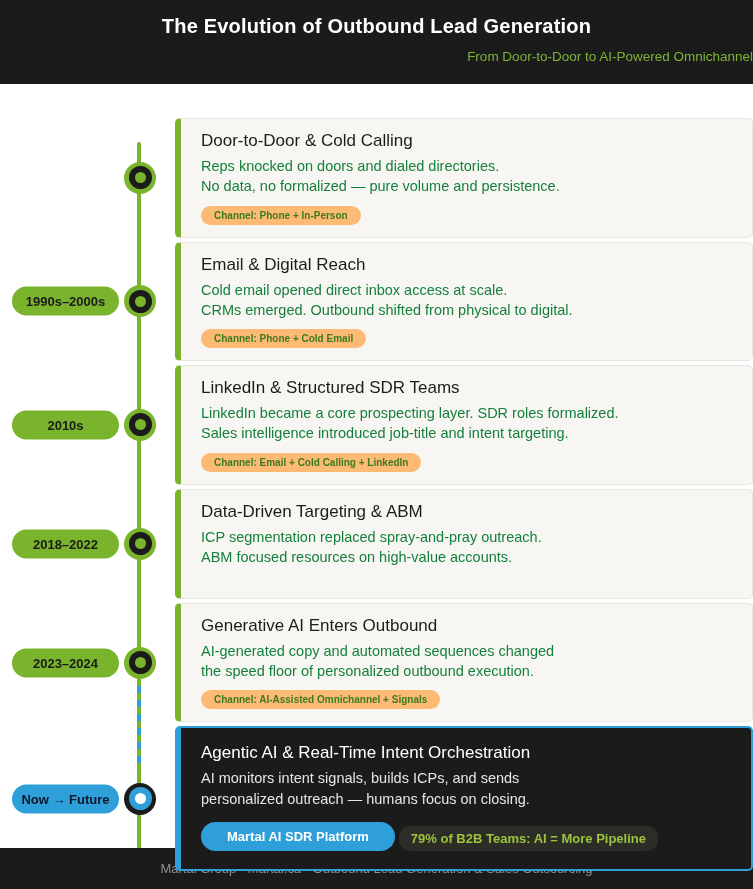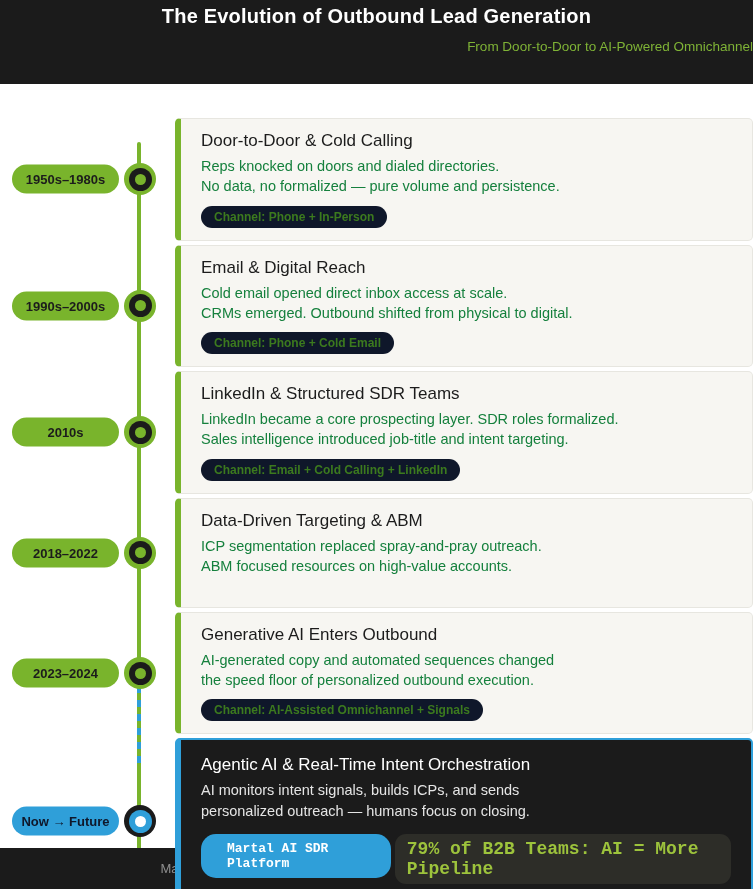--- a/index.html
+++ b/index.html
@@ -1,21 +1,21 @@
 <!DOCTYPE html>
 <html><head>
 <meta charset="utf-8">
 <style>
   * { margin:0; padding:0; box-sizing:border-box; }
   html,body { background:#ffffff; }
   body { font-family:"Liberation Sans", sans-serif; }
   .page { position:relative; width:753px; height:889px; overflow:hidden; background:#ffffff; }
 
   
-  .header { height:84px; background:#1b1b1b; text-align:center; padding-top:5px; }
+  .header { height:84px; background:#1b1b1b; text-align:center; padding-top:15px; }
   .header h1 { color:#ffffff; font-size:20px; font-weight:bold; letter-spacing:0.2px; }
   .header .subtitle { color:#7fb336; font-size:13.5px; margin-top:11px;text-align:right; }
 
   
   .content { position:relative; height:764px; background:#ffffff; padding-top:34px; }
 
   
   .tl-line { position:absolute; left:137px; top:58px; bottom:0; width:4px; background:#79b42c; border-radius:2px 2px 0 0; z-index:1; }
   .tl-line-dashed { position:absolute; left:137px; top:588px; height:92px; width:4px;
     background:repeating-linear-gradient(to bottom, #2f9fd9 0 7px, #79b42c 7px 14px); z-index:2; }
@@ -36,32 +36,32 @@
   .dot .core { width:11px; height:11px; border-radius:50%; background:#79b42c; }
   .dot.future { background:#1b1b1b; }
   .dot.future .mid { background:#2f9fd9; }
   .dot.future .core { background:#ffffff; }
 
   
   .card { flex:1; background:#f7f6f2; border:1px solid #e7e6e0; border-left:6px solid #79b42c;
     border-radius:5px; padding:12px 20px 12px 20px; min-height:110px; }
   .card h2 { font-size:17px; font-weight:normal; color:#1c1c1c; margin-bottom:5px; }
   .card .body-line { font-size:14.5px; color:#15803d; line-height:1.4; }
-  .channel-badge { display:inline-block; margin-top:9px; background:#0f172a; color:#3c7a1e;
-    font-size:12px; font-weight:bold; padding:4px 13px; border-radius:12px; }
+  .channel-badge { display:inline-block; margin-top:9px; background:#fdba74; color:#3c7a1e;
+    font-size:10px; font-weight:bold; padding:4px 13px; border-radius:12px; }
 
   .card.dark { background:#1b1b1b; border:2px solid #2f9fd9; border-left:6px solid #2f9fd9;
     padding:15px 20px 18px 20px; min-height:133px; }
   .card.dark h2 { color:#ffffff; }
   .card.dark .body-line { color:#e5e5e5; }
-  .badge-row { margin-top:13px; display:flex; align-items:flex-start; gap:4px;font-family:Liberation Mono, monospace; }
+  .badge-row { margin-top:13px; display:flex; align-items:flex-end; gap:4px; }
   .badge-primary { display:inline-block; background:#2f9fd9; color:#ffffff;
     font-size:13px; font-weight:bold; padding:7px 26px; border-radius:15px; }
   .badge-stat { display:inline-block; background:#2d2d28; color:#9dc33c;
-    font-size:18px; font-weight:bold; padding:5px 12px; border-radius:11px; }
+    font-size:13px; font-weight:bold; padding:5px 12px; border-radius:11px; }
 
   
   .footer { height:41px; background:#1b1b1b; display:flex; align-items:center; justify-content:center; }
   .footer .ftext { color:#8f8f8f; font-size:13px; }
 </style>
 </head>
 <body>
 
 <div class="page">
 
@@ -69,21 +69,20 @@
     <h1>The Evolution of Outbound Lead Generation</h1>
     <div class="subtitle">From Door-to-Door to AI-Powered Omnichannel</div>
   </div>
 
   <div class="content">
     <div class="tl-line"></div>
     <div class="tl-line-dashed"></div>
 
     <div class="row">
       <div class="era-col">
-        <div class="pill">1950s–1980s</div>
         <div class="dot">
             <div class="mid">
               <div class="core"></div>
             </div>
           </div>
       </div>
       <div class="card">
         <h2>Door-to-Door &amp; Cold Calling</h2>
         <div class="body-line">Reps knocked on doors and dialed directories.</div>
         <div class="body-line">No data, no formalized — pure volume and persistence.</div>

